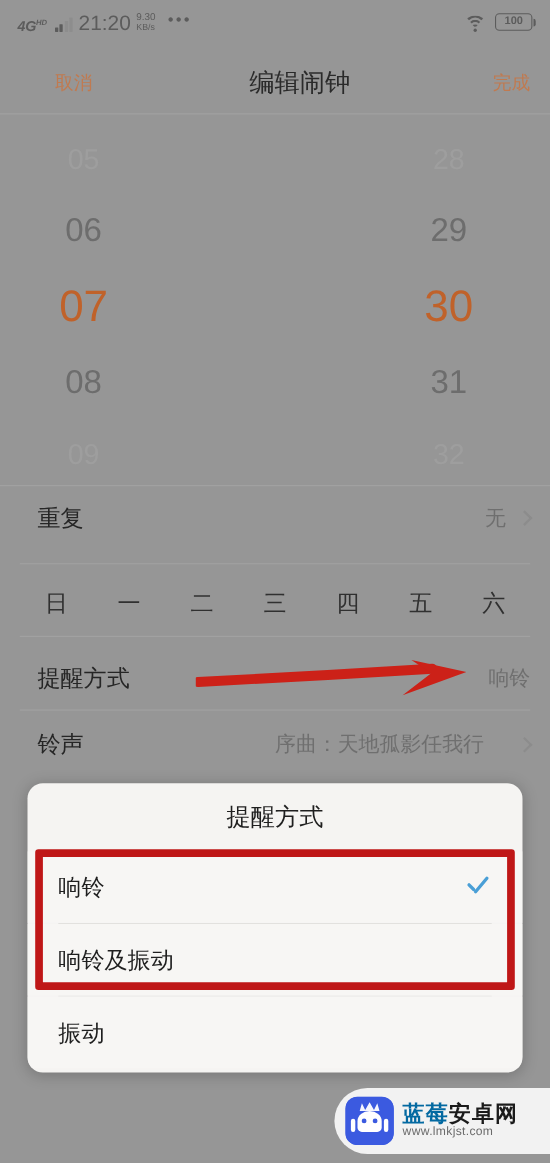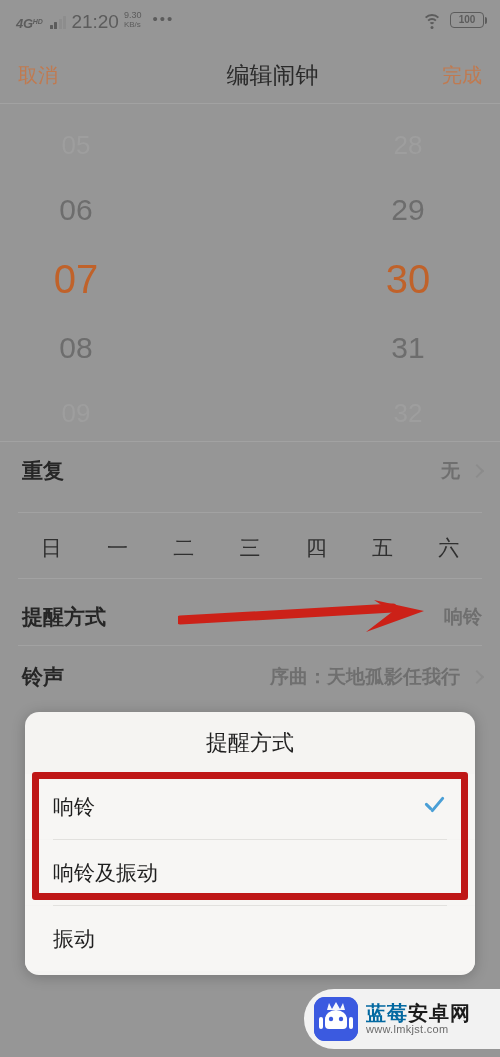--- a/index.html
+++ b/index.html
@@ -60,21 +60,21 @@
   .batt:after{
     content:""; position:absolute; right:-4px; top:4px;
     width:2.5px;height:7px;background:#5c5c5c;border-radius:0 2px 2px 0;
   }
 
   
   .nav-bar{
     position:absolute; top:48px; left:0; right:0; height:55px;
     display:flex; align-items:center; padding:0 18px;
   }
-  .nav-action{ font-size:20px; color:#c07a50; }
+  .nav-action{ font-size:17px; color:#c07a50;margin-left:32px; }
   .nav-title{
     position:absolute; left:0; right:0; text-align:center;
     font-size:23px; color:#2a2a2a; pointer-events:none;padding-left:45px;
   }
   .nav-action.right{ margin-left:auto; position:relative; z-index:2; }
   .nav-action.left{ position:relative; z-index:2; }
 
   
   .picker{
     position:absolute; top:125px; left:0; right:16px; height:308px;
@@ -84,22 +84,22 @@
   .p-col.hours{ padding-right:90px; }
   .p-col.mins{ padding-left:90px; }
   .p-item{ font-size:30px; color:#6d6d6d; height:40px; line-height:40px; font-weight:300;}
   .p-item.faint{ color:#9e9e9e; font-size:26px;}
   .p-item.sel{ color:#c0622a; font-size:40px; height:48px; line-height:48px;}
 
   
   .divider{ height:1px; background:#a2a2a2; margin:0 18px; }
   .divider.full{ margin:0; }
   .row{
-    position:absolute; left:4px; right:0; height:58px;
-    display:flex; align-items:center; padding:0 18px;font-weight:bold;
+    position:absolute; left:16px; right:0; height:58px;
+    display:flex; align-items:center; padding:0 18px;
   }
   .row .label{ font-size:21px; color:#262626; }
   .row .value{ margin-left:auto; font-size:19px; color:#6f6f6f; }
   .chev{
     width:10px;height:10px;border-right:2px solid #8c8c8c;border-top:2px solid #8c8c8c;
     transform:rotate(45deg); margin-left:12px;
   }
   .weekdays{
     position:absolute; left:0; right:0; height:56px;
     display:flex; align-items:center; justify-content:space-around;
@@ -244,21 +244,21 @@
     <span>六</span>
   </div>
   <div class="divider" style="position:absolute; top:578px; left:0; right:0;"></div>
 
   <div class="row" style="top:588px;">
     <span class="label">提醒方式</span>
     <span class="value">响铃</span>
   </div>
   <div class="divider" style="position:absolute; top:645px; left:0; right:0;"></div>
 
-  <div class="row" style="top:648px;">
+  <div class="row" style="top:648px;gap:20px;">
     <span class="label">铃声</span>
     <span class="value">序曲：天地孤影任我行</span>
     <span class="chev"></span>
   </div>
 
   <div class="arrow-ann">
     <svg width="250" height="36" viewBox="0 0 250 36">
       <path d="M2 20 C60 17, 150 12, 215 8" stroke="#cc2118" stroke-width="9" fill="none" stroke-linecap="round"></path>
       <path d="M246 11 L196 0 L214 12 L188 32 Z" fill="#cc2118"></path>
     </svg>

